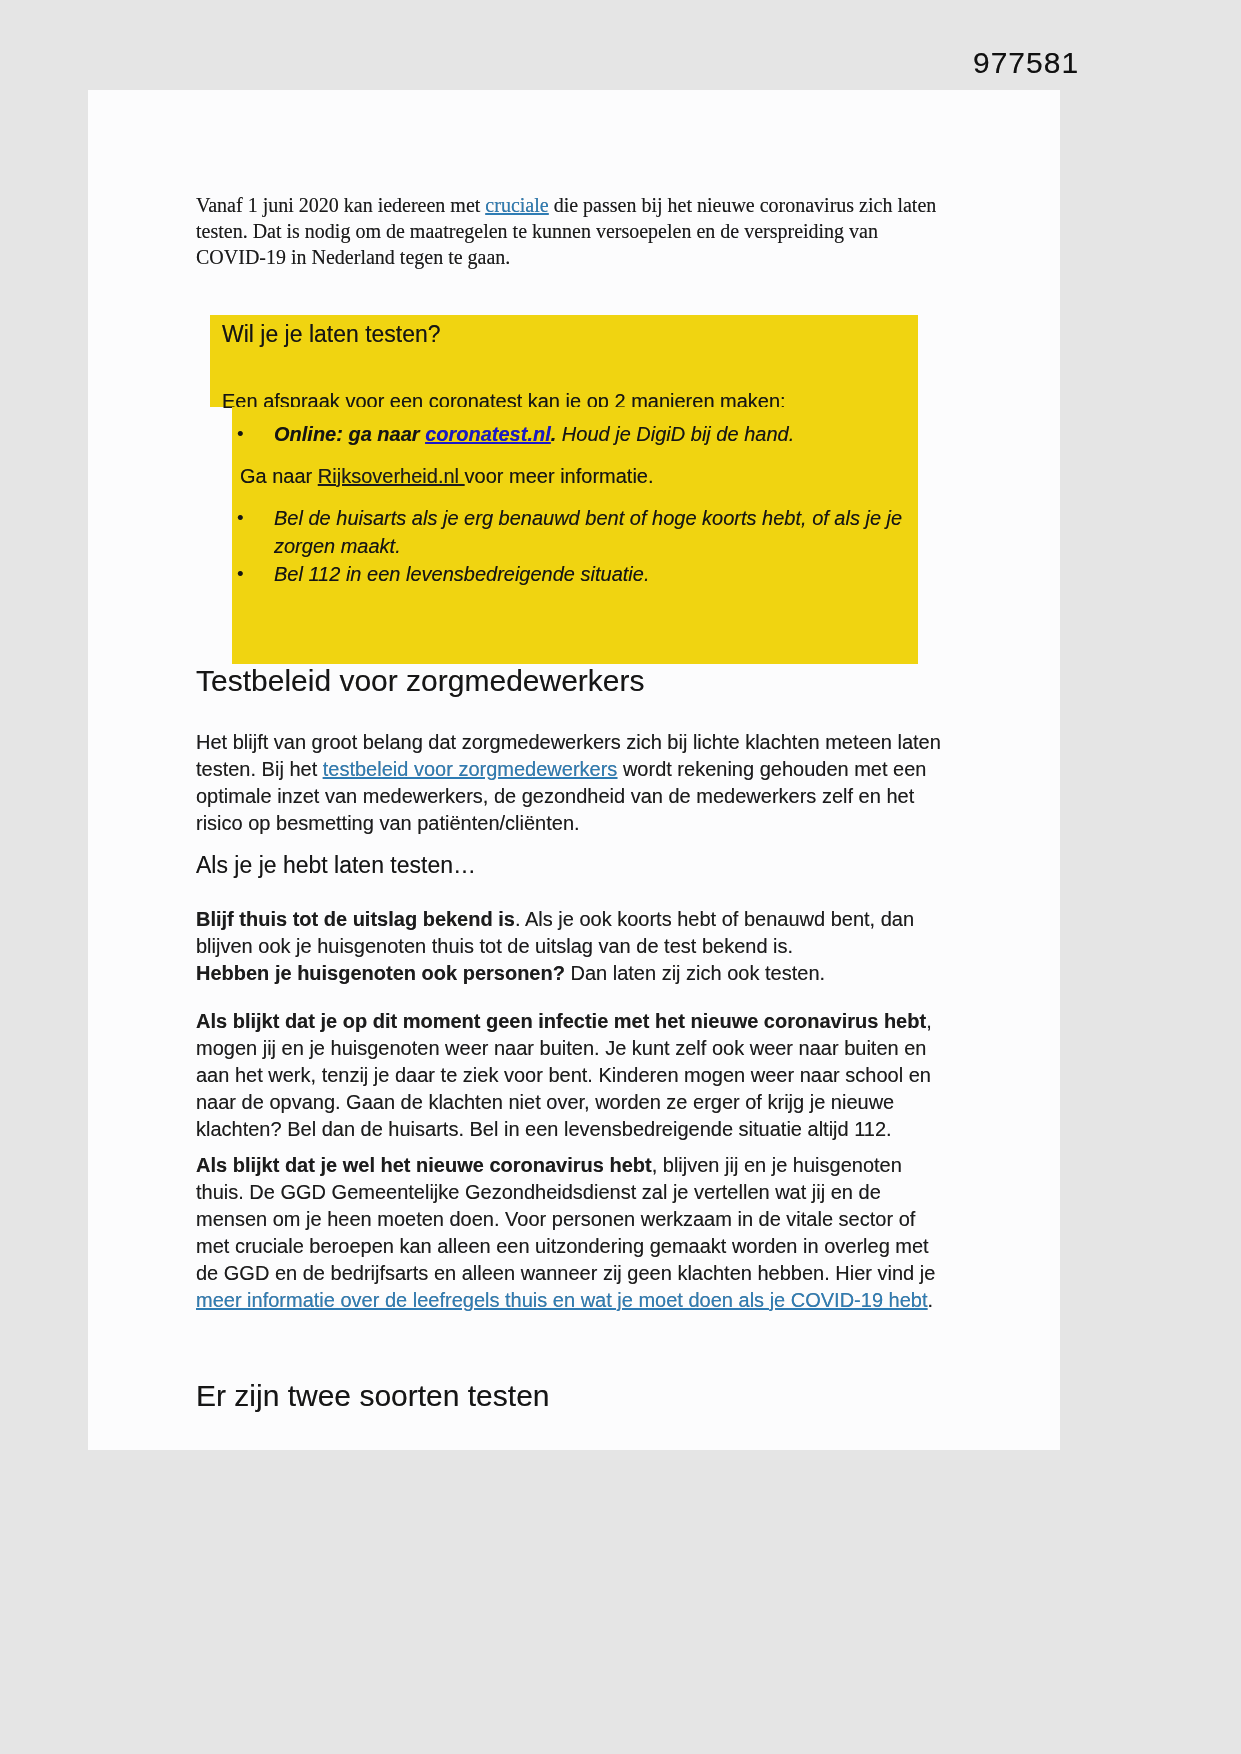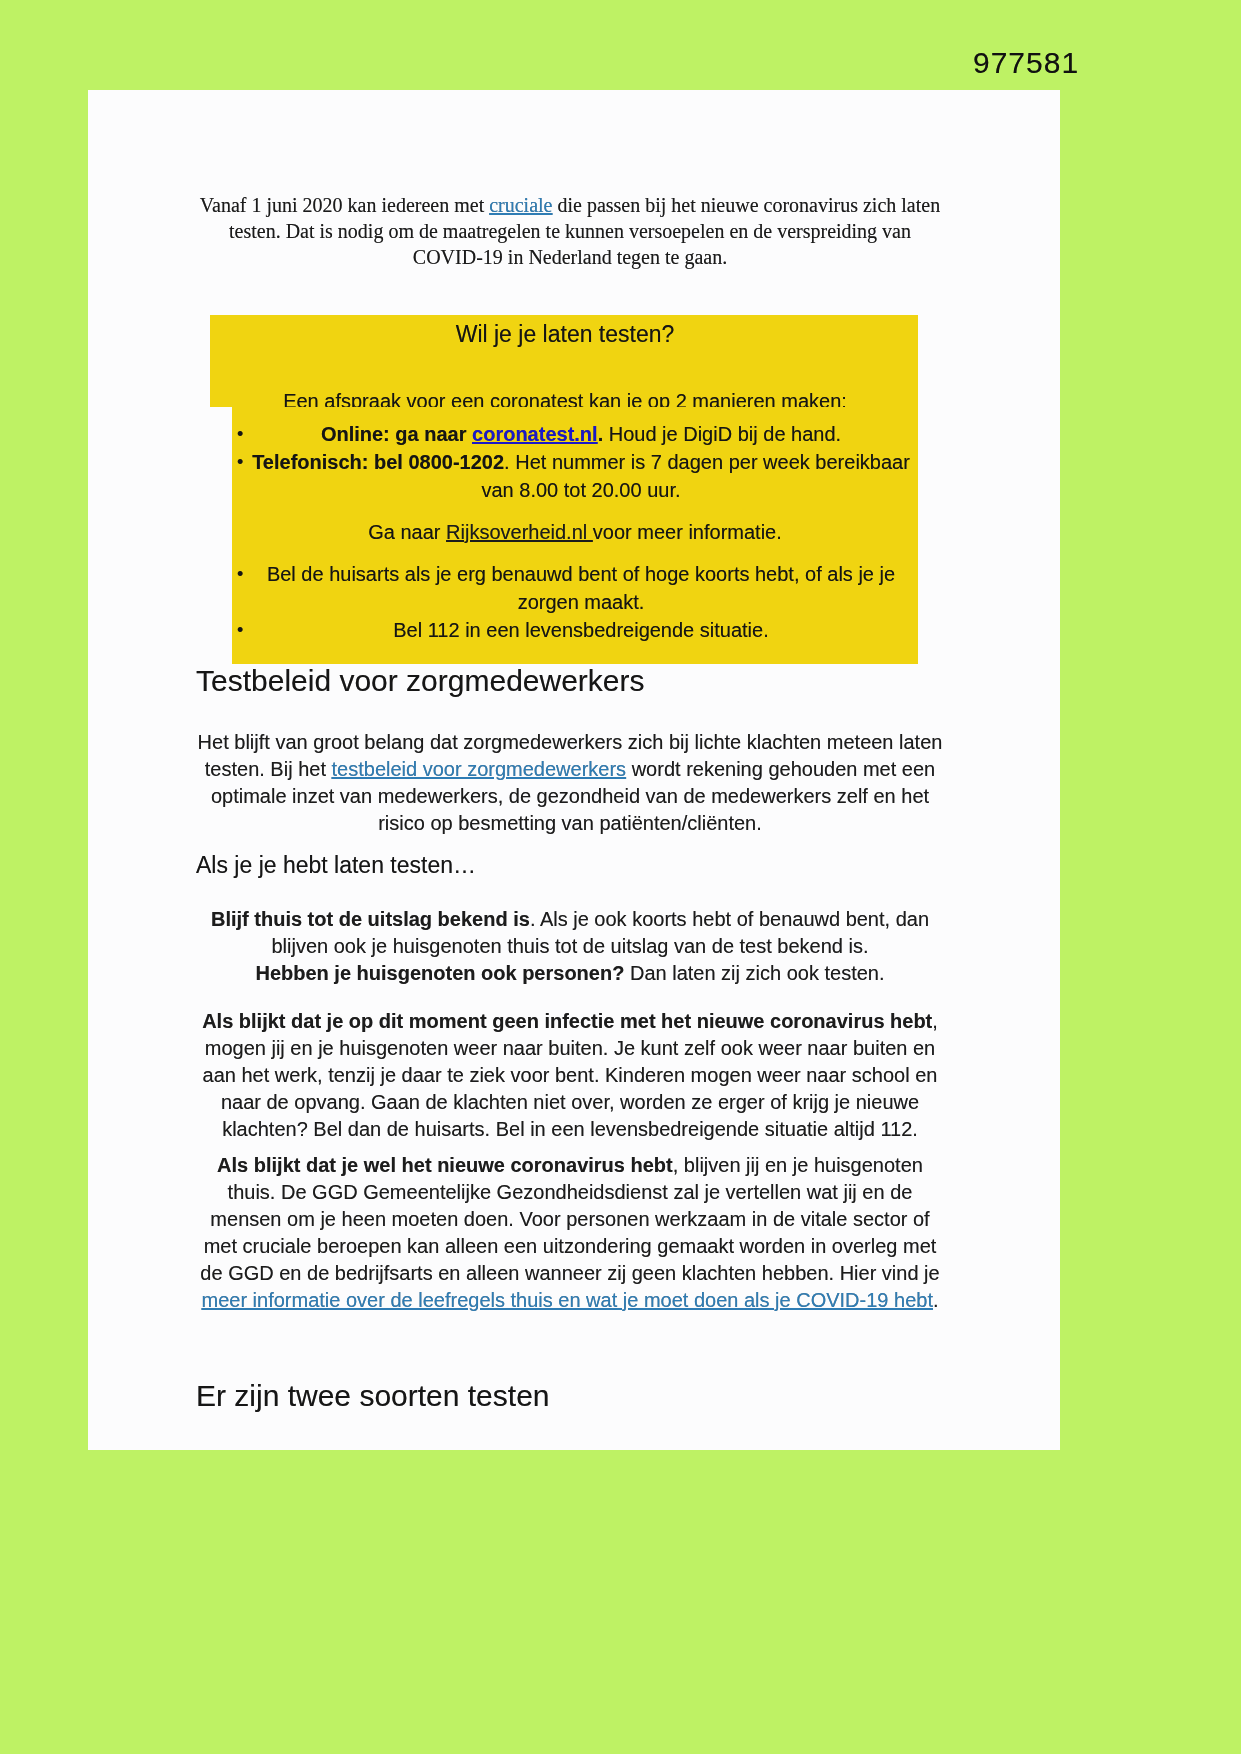--- a/index.html
+++ b/index.html
@@ -1,38 +1,38 @@
 <!DOCTYPE html>
 <html><head>
 <meta charset="utf-8">
 <style>
   html,body{margin:0;padding:0;background:#ffffff;}
   .canvas{
-    position:relative;width:1241px;height:1754px;background:#bef264;overflow:hidden;
-    font-family:"Liberation Sans","DejaVu Sans",sans-serif;color:#1c1c1c;text-align:center;
+    position:relative;width:1241px;height:1754px;background:#e5e5e5;overflow:hidden;
+    font-family:"Liberation Sans","DejaVu Sans",sans-serif;color:#1c1c1c;
   }
   .canvas *{box-sizing:border-box;}
   .scan-area{position:absolute;left:88px;top:90px;width:972px;height:1360px;background:#fcfcfd;}
   .txt{text-shadow:0 0 0.6px rgba(0,0,0,0.45);}
   .pagenum{position:absolute;left:973px;top:46px;font-size:30px;letter-spacing:1px;color:#111;}
   .intro{
     position:absolute;left:196px;top:192px;width:748px;
     font-family:"Liberation Serif","DejaVu Serif",serif;
     font-size:20px;line-height:26px;color:#1b1b1b;
   }
   .link-lite{color:#2e7cb4;text-decoration:underline;cursor:pointer;}
   .link-dark{color:#1a18c8;text-decoration:underline;font-weight:bold;cursor:pointer;}
   .link-black{color:#1c1c1c;text-decoration:underline;cursor:pointer;}
   .hl-a{position:absolute;left:210px;top:315px;width:708px;height:92px;background:#f0d411;padding:6px 10px 0 12px;}
   .hl-b{position:absolute;left:232px;top:407px;width:686px;height:257px;background:#f0d411;padding:13px 8px 0 0;}
   .hl-title{font-size:23px;line-height:27px;margin-bottom:21px;color:#151515;}
   .hl-sub{font-size:20px;line-height:27px;color:#151515;margin-top:40px;}
   .hl-b{font-size:20px;line-height:28px;color:#151515;}
   ul.blt{list-style:none;margin:0;padding:0;}
-  ul.blt li{position:relative;padding-left:20px;}
+  ul.blt li{position:relative;padding-left:42px;font-style:italic;}
   ul.blt li::before{content:"•";position:absolute;left:5px;top:0;font-size:18px;}
   .hl-info{margin:14px 0 14px 8px;}
   .h1{position:absolute;left:196px;margin:0;font-weight:400;font-size:30px;line-height:34px;color:#161616;}
   .h2{position:absolute;left:196px;margin:0;font-weight:400;font-size:23px;line-height:27px;color:#161616;}
   .para{position:absolute;left:196px;width:748px;font-size:20px;line-height:27px;color:#1c1c1c;}
   .pos-h1{top:664px;}
   .pos-p1{top:729px;}
   .pos-h2{top:852px;}
   .pos-p2{top:906px;}
   .pos-p3{top:1008px;}
@@ -52,21 +52,20 @@
   <div class="intro txt"><span>Vanaf 1 juni 2020 kan iedereen met </span><a class="link-lite">cruciale</a><span> die passen bij het nieuwe coronavirus zich laten testen. Dat is nodig om de maatregelen te kunnen versoepelen en de verspreiding van COVID-19 in Nederland tegen te gaan.</span></div>
 
   <div class="hl-a txt">
     <div class="hl-title">Wil je je laten testen?</div>
     <div class="hl-sub">Een afspraak voor een coronatest kan je op 2 manieren maken:</div>
   </div>
 
   <div class="hl-b txt">
     <ul class="blt">
       <li><b>Online: ga naar </b><a class="link-dark">coronatest.nl</a><b>.</b><span> Houd je DigiD bij de hand.</span></li>
-      <li><b>Telefonisch: bel 0800-1202</b><span>. Het nummer is 7 dagen per week bereikbaar van 8.00 tot 20.00 uur.</span></li>
     </ul>
     <div class="hl-info"><span>Ga naar </span><a class="link-black">Rijksoverheid.nl </a><span>voor meer informatie.</span></div>
     <ul class="blt">
       <li>Bel de huisarts als je erg benauwd bent of hoge koorts hebt, of als je je zorgen maakt.</li>
       <li>Bel 112 in een levensbedreigende situatie.</li>
     </ul>
   </div>
 
   <h1 class="h1 pos-h1 txt">Testbeleid voor zorgmedewerkers</h1>
 

